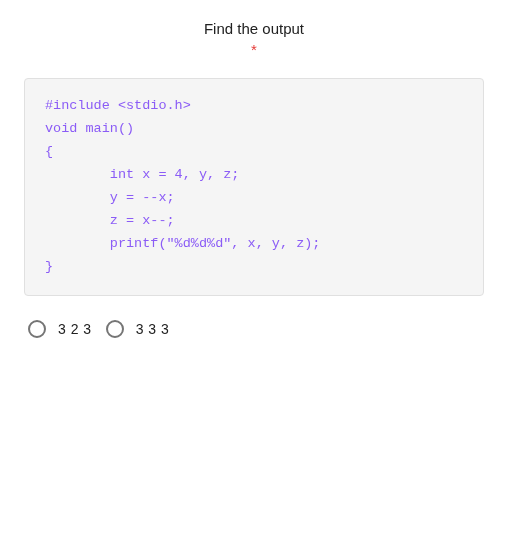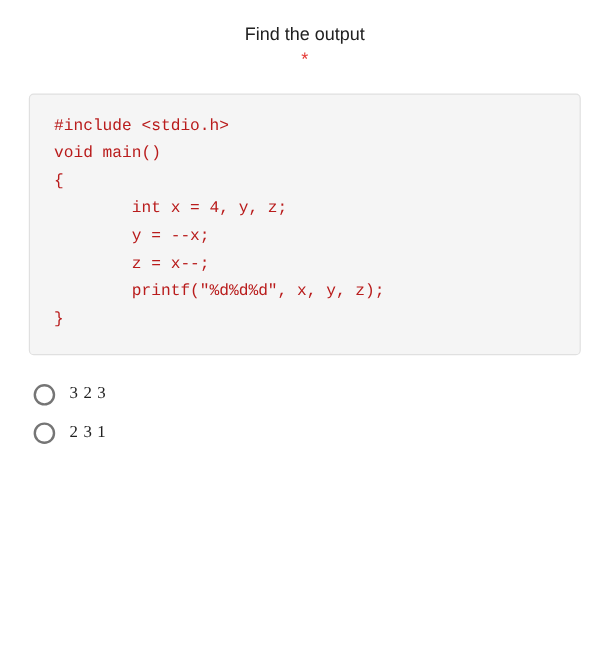--- a/index.html
+++ b/index.html
@@ -35,31 +35,30 @@
 
     .code-block {
       background: #f5f5f5;
       border: 1px solid #e0e0e0;
       border-radius: 4px;
       padding: 16px 20px;
       margin-bottom: 24px;
       font-family: 'Courier New', Courier, monospace;
       font-size: 13.5px;
       line-height: 1.7;
-      color: #b91c1c;
+      color: #8b5cf6;
       white-space: pre;
     }
 
     .options-list {
       list-style: none;
       display: flex;
-      flex-direction: column;
+      flex-direction: row;
       gap: 14px;
       padding-left: 4px;
-      font-family: Liberation Serif, serif;
     }
 
     .option-item {
       display: flex;
       align-items: center;
       gap: 12px;
       cursor: pointer;
     }
 
     .radio-circle {
@@ -97,15 +96,15 @@
         printf("%d%d%d", x, y, z);
 }</span></div>
 
 <ul class="options-list">
   <li class="option-item">
     <div class="radio-circle"></div>
     <span class="option-label">3 2 3</span>
   </li>
   <li class="option-item">
     <div class="radio-circle"></div>
-    <span class="option-label">2 3 1</span>
+    <span class="option-label">3 3 3</span>
   </li>
 </ul>
 
 </body></html>

